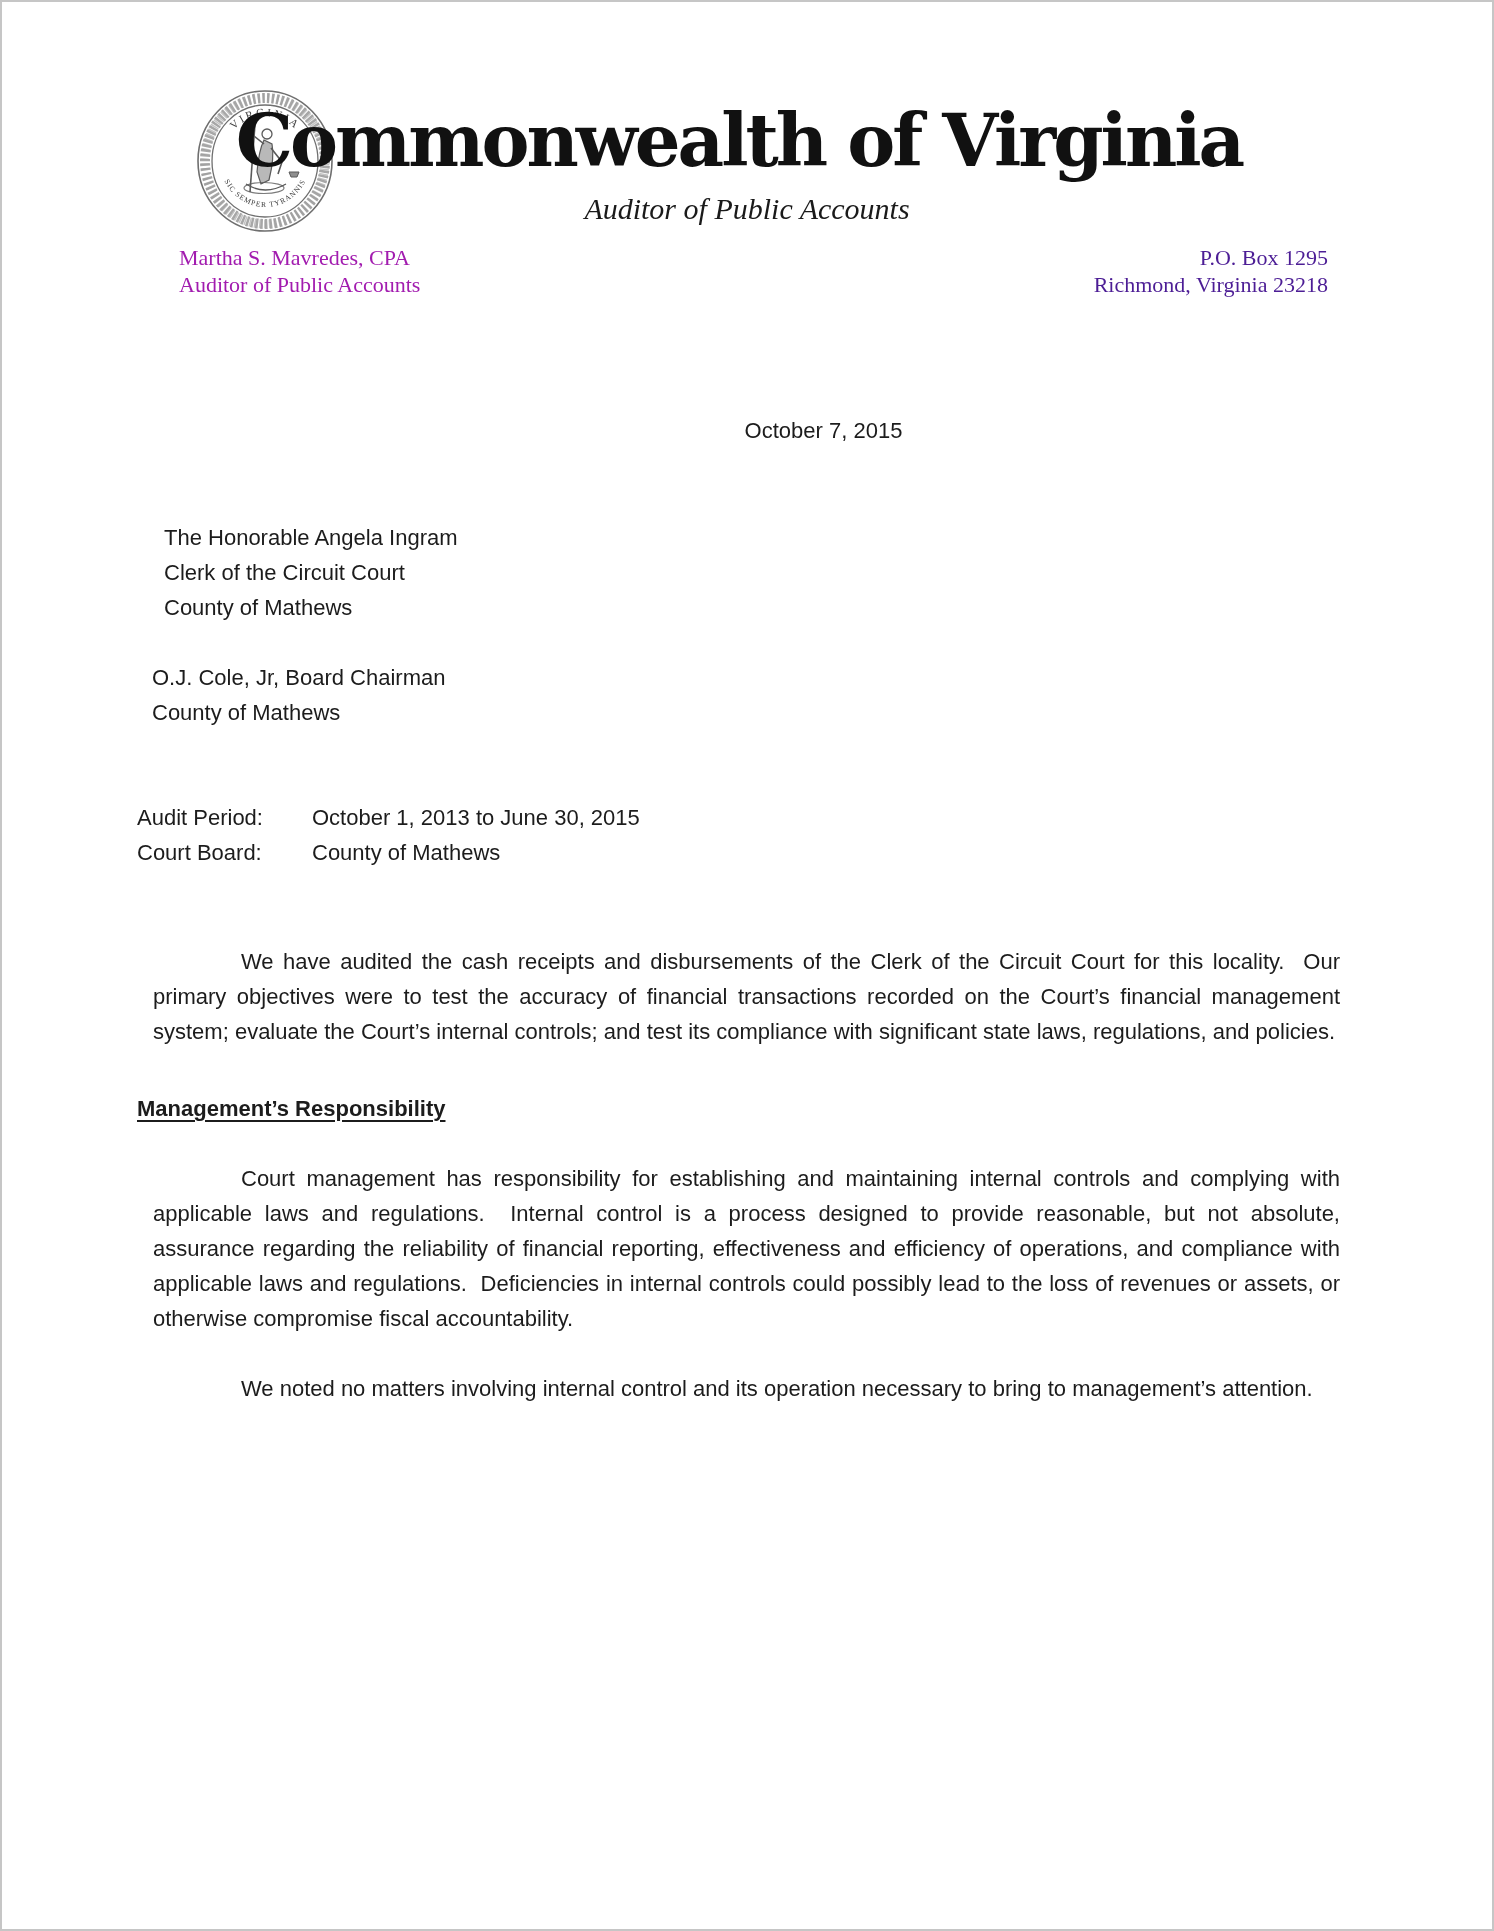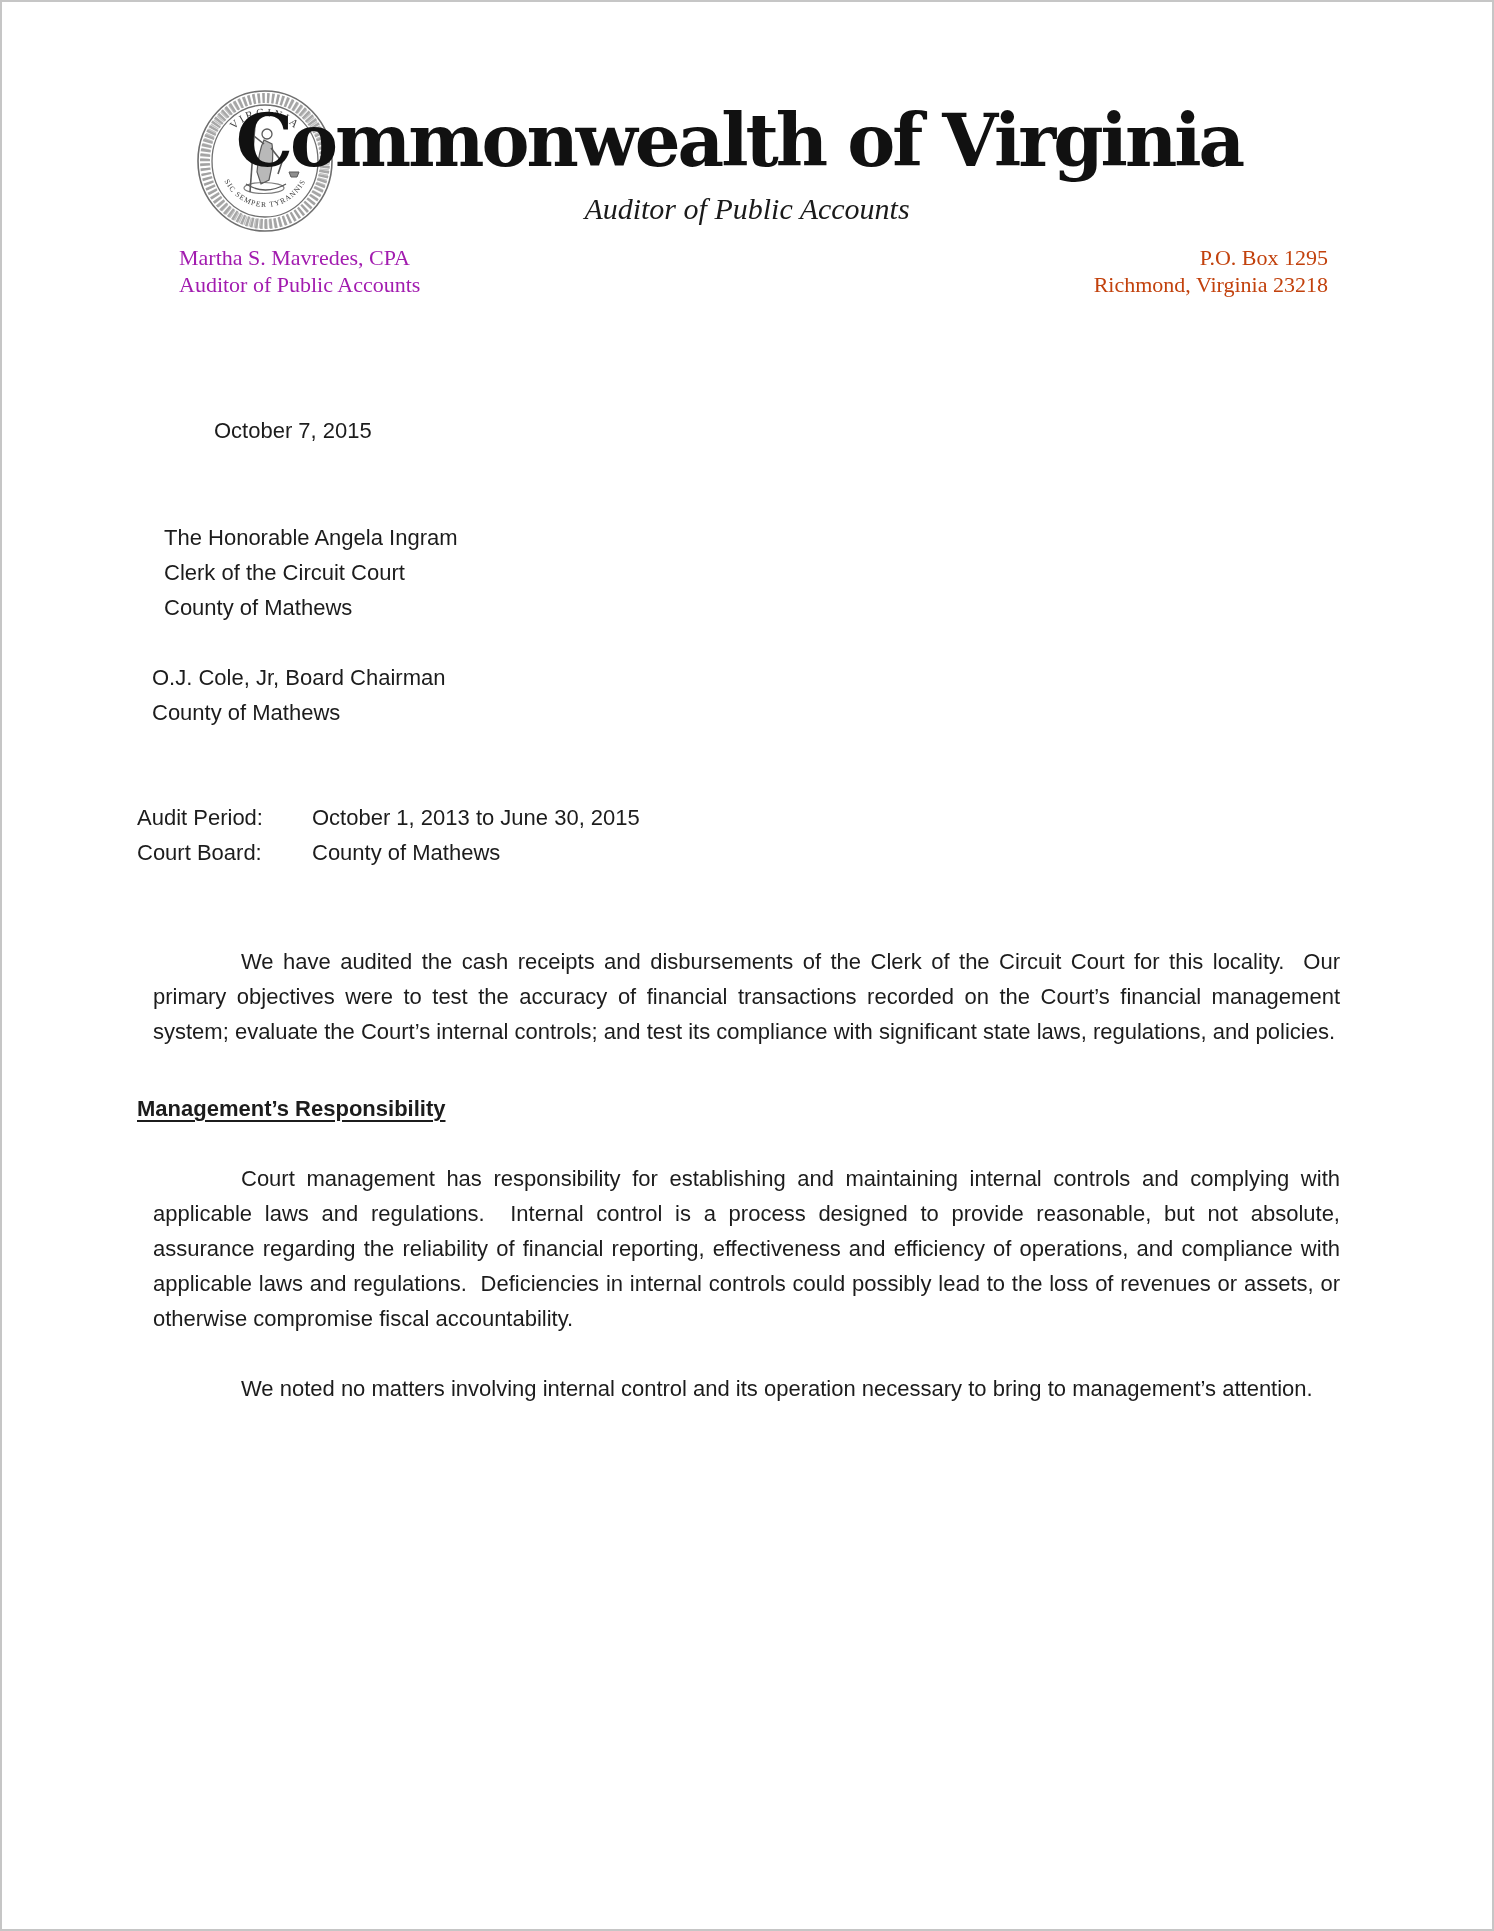--- a/index.html
+++ b/index.html
@@ -50,34 +50,34 @@
     line-height: 27px;
     color: #a21caf;
   }
   .address-block {
     position: absolute;
     right: 164px; top: 242px;
     text-align: right;
     font-family: "Liberation Serif", serif;
     font-size: 22px;
     line-height: 27px;
-    color: #c2410c;
+    color: #4c1d95;
   }
 
   
   .content {
     padding: 0 136px 0 135px;
     font-family: "Liberation Sans", sans-serif;
     font-size: 22px;
     line-height: 35px;
     color: #1c1c1c;
   }
   .date-line {
     margin-top: 91px;
-    text-align: left;
+    text-align: center;
     position: relative;
     left: 77px;
   }
   .recipient-1 { margin-top: 72px; margin-left: 27px; }
   .recipient-2 { margin-top: 35px; margin-left: 15px; }
   .meta-block { margin-top: 70px; }
   .meta-label { display: inline-block; min-width: 175px; }
   .para {
     margin: 16px;
     text-align: justify;

